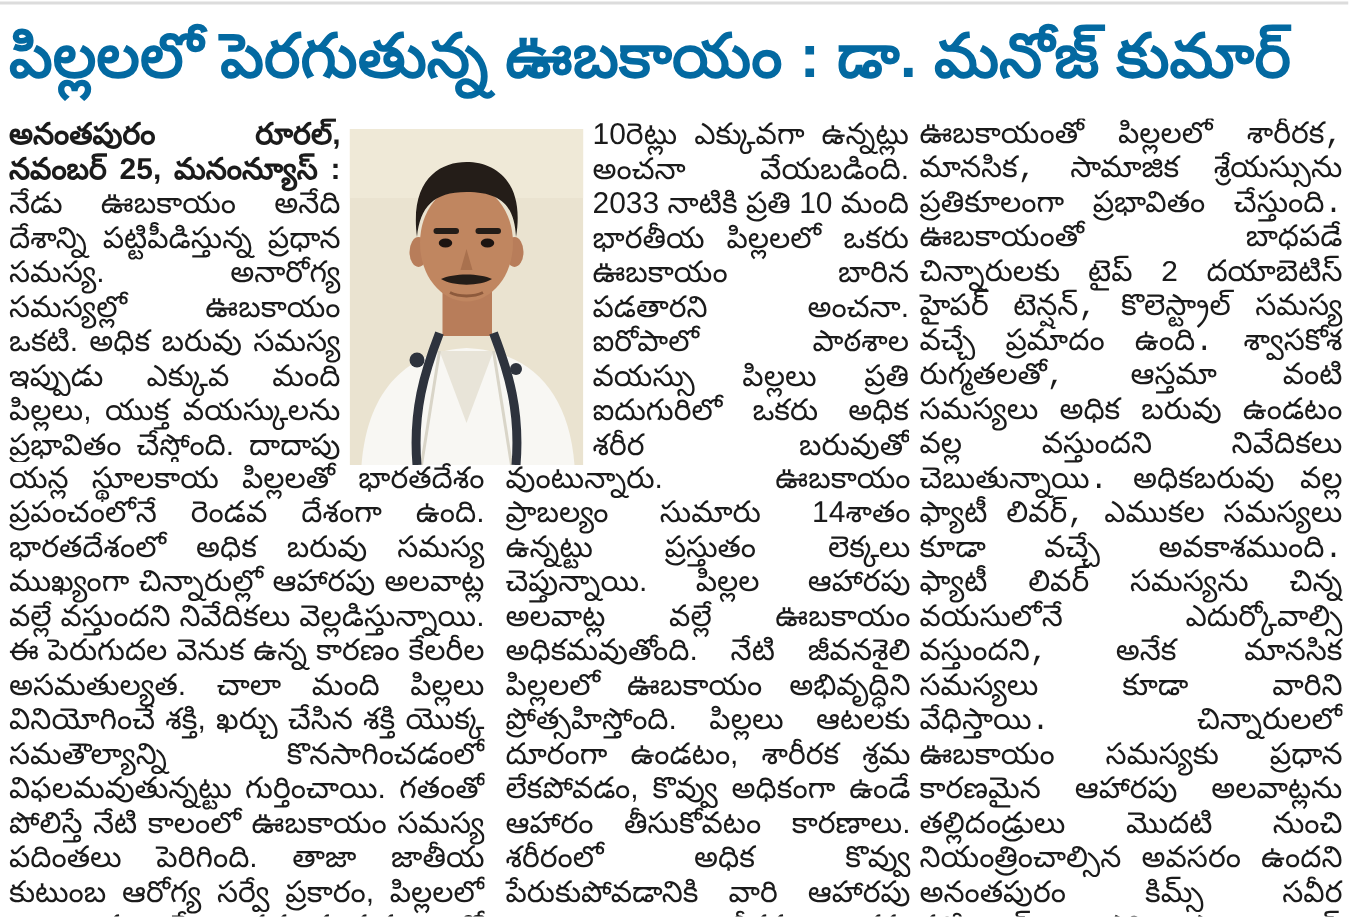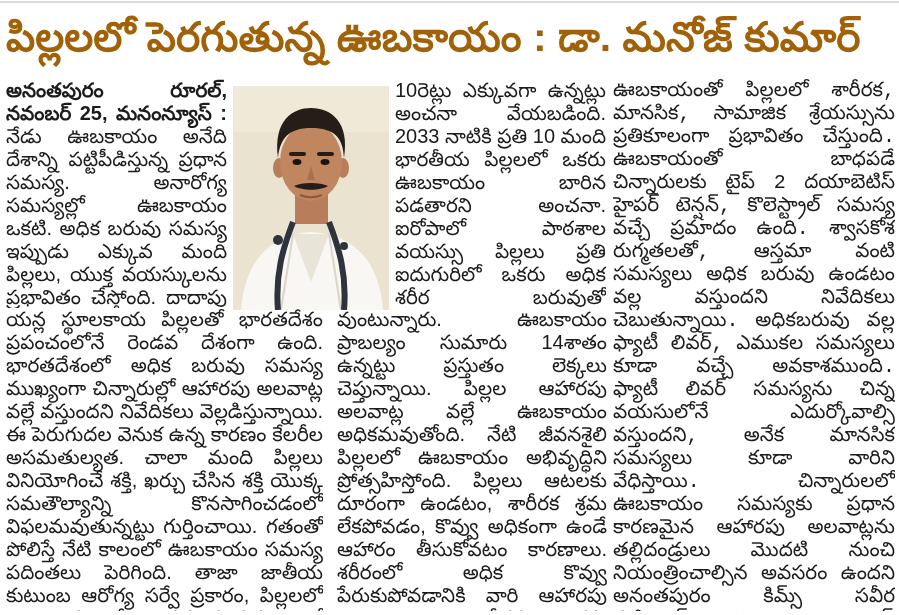--- a/index.html
+++ b/index.html
@@ -10,21 +10,21 @@
     font-family:"Liberation Sans","DejaVu Sans",sans-serif;
     color:#1b1b1b;
     overflow:hidden;
   }
   .top-rule{
     position:absolute;left:0;top:1px;width:899px;height:2px;
     background:#dcdcdc;
   }
   .headline{
     position:absolute;left:6px;top:6px;width:888px;height:62px;
-    font-size:41px;font-weight:700;color:#a16207;
+    font-size:41px;font-weight:700;color:#0369a1;
     white-space:nowrap;overflow:hidden;line-height:62px;
   }
   .tblock{
     position:absolute;
     font-size:20px;line-height:23px;
     text-align:justify;
     overflow:hidden;
   }
   .tblock p{margin:0;}
   .dateline{font-weight:700;}

